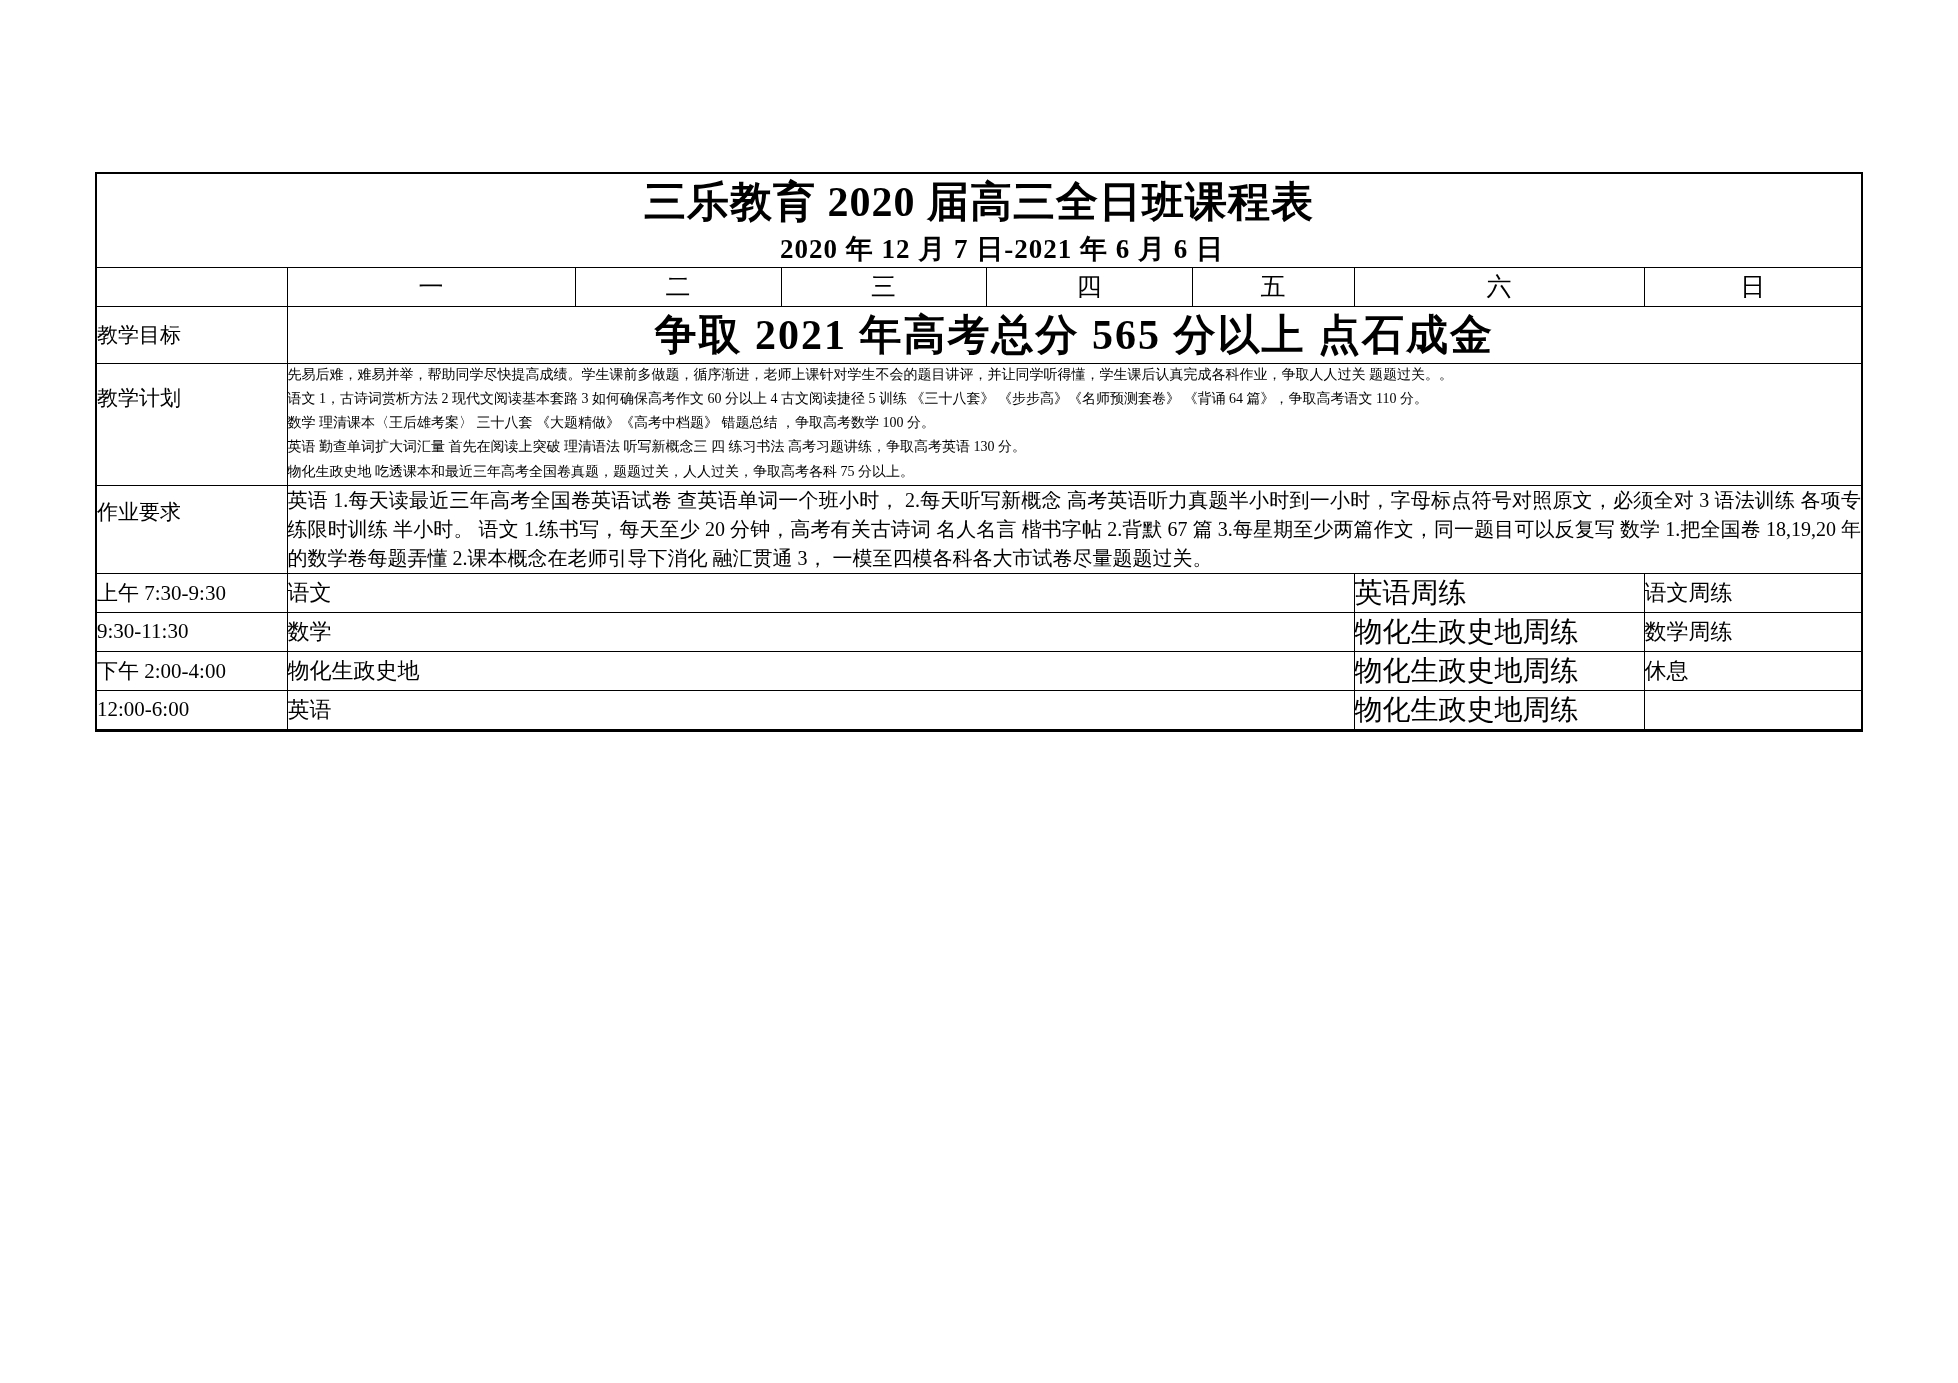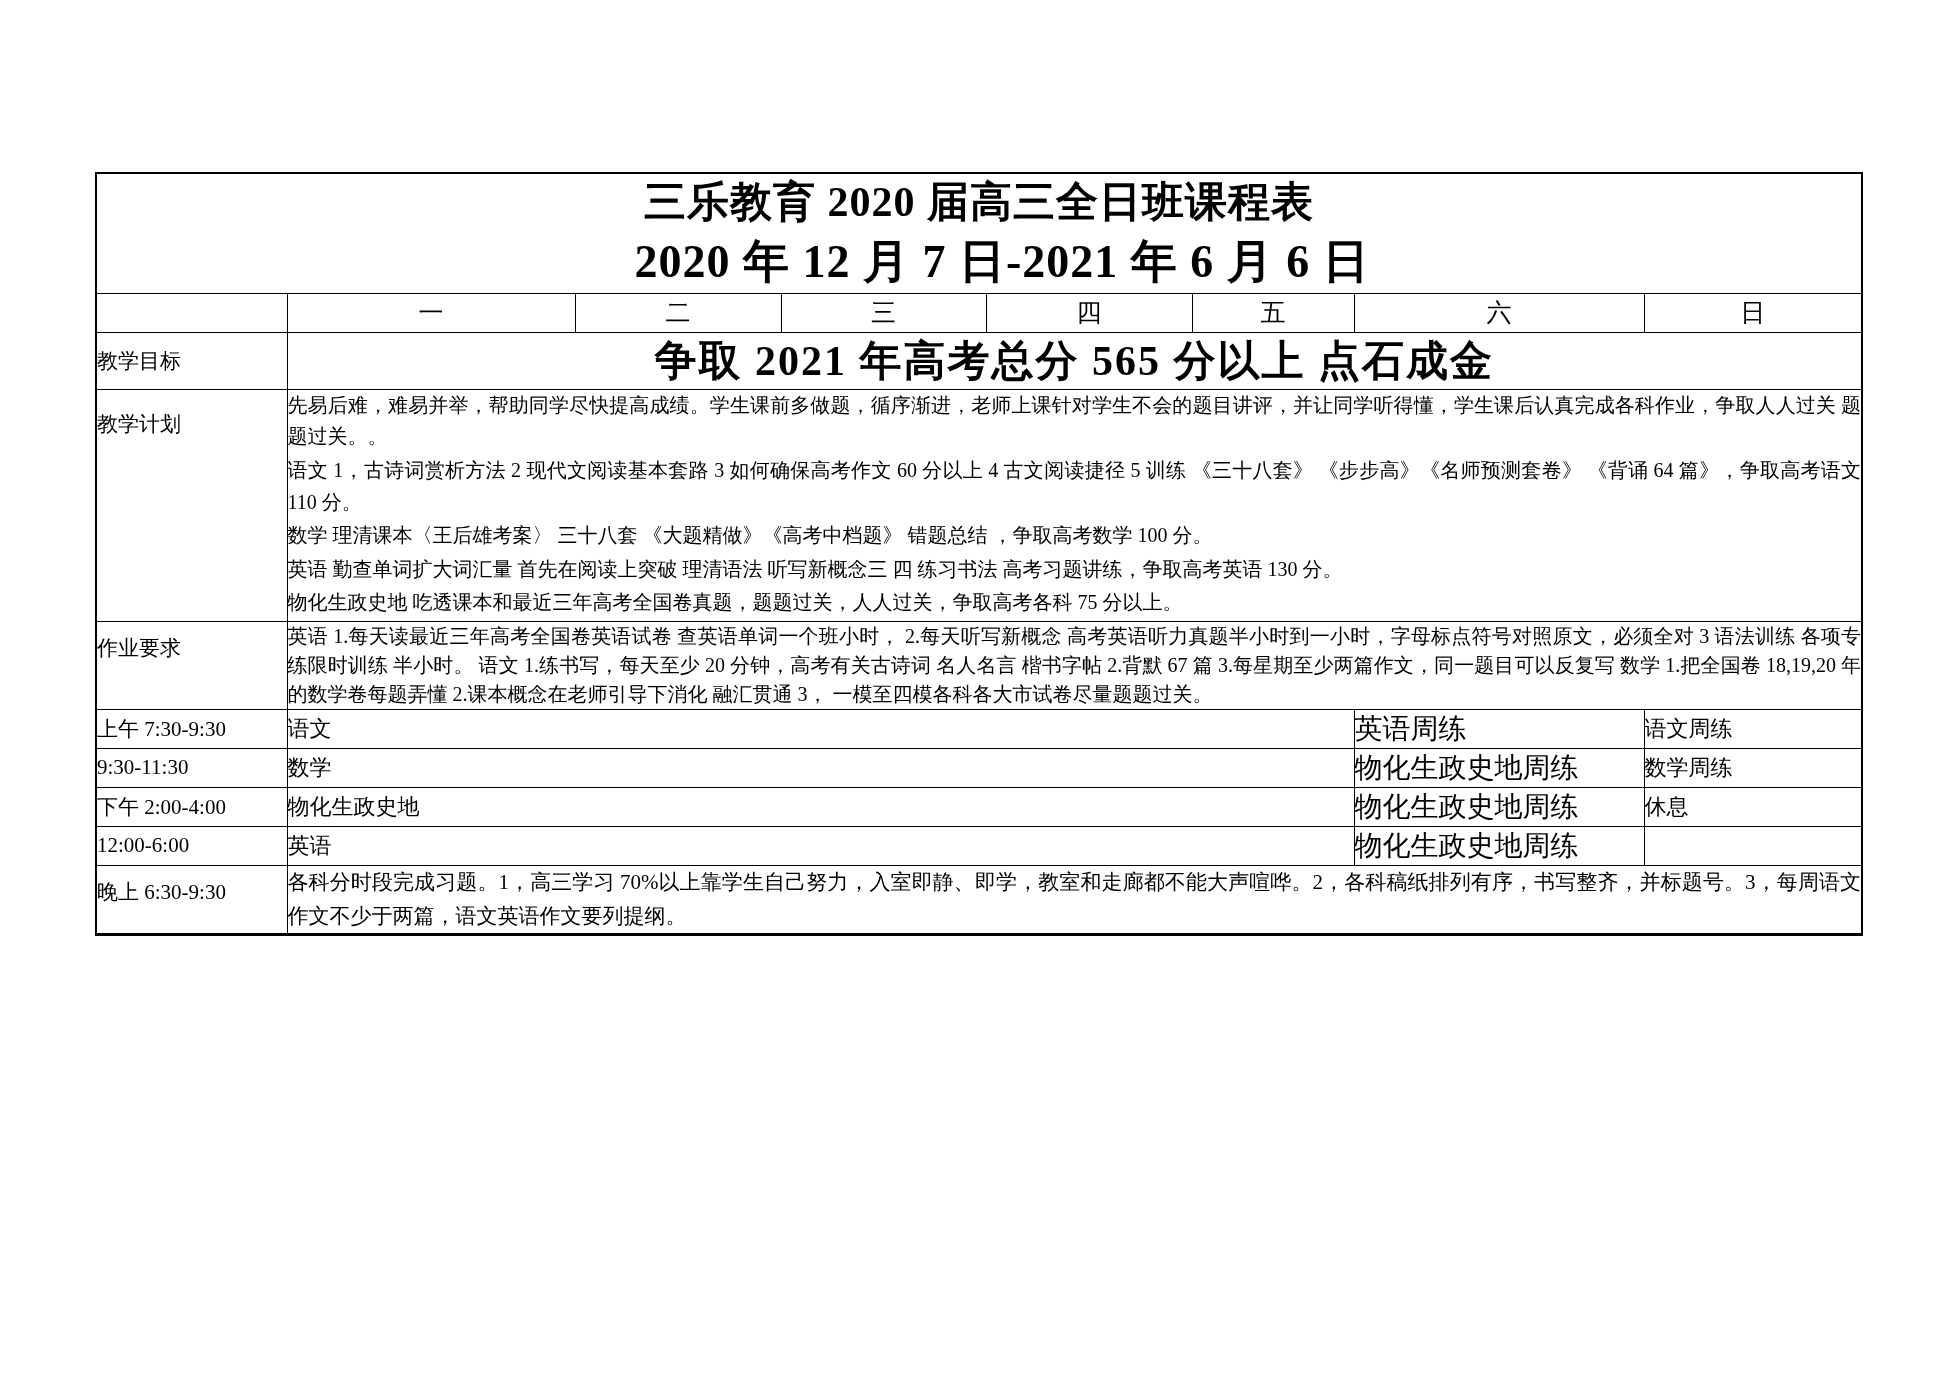--- a/index.html
+++ b/index.html
@@ -45,21 +45,21 @@
     border-right: none !important;
     border-top: none !important;
   }
   .title-line1 {
     font-size: 42px;
     font-weight: bold;
     letter-spacing: 1px;
     line-height: 1.35;
   }
   .title-line2 {
-    font-size: 46px;
+    font-size: 27px;
     font-weight: bold;
     letter-spacing: 1px;
     line-height: 1.35;
     margin-left: 46px;
   }
   
   .wd {
     text-align: center;
     font-size: 25px;
     height: 38px;
@@ -72,21 +72,21 @@
     white-space: nowrap;
   }
   .goal-cell {
     text-align: center;
     font-size: 42px;
     font-weight: bold;
     letter-spacing: 2px;
     padding: 6px 0 10px 0;
   }
   .plan-cell {
-    font-size: 20px;
+    font-size: 14px;
     line-height: 1.58;
     padding: 8px 12px 10px 14px;
     text-align: justify;
   }
   .plan-cell p {
     margin: 0 0 2px 0;
   }
   .hw-cell {
     font-size: 20px;
     line-height: 1.45;
@@ -213,23 +213,17 @@
         <td class="slot-sun" style="border-right:none;">休息</td>
       </tr>
 
       <tr>
         <td class="slot-label" style="border-left:none;">12:00-6:00</td>
         <td class="slot-main" colspan="5">英语</td>
         <td class="slot-sat">物化生政史地周练</td>
         <td class="slot-sun" style="border-right:none;"></td>
       </tr>
 
-      <tr>
-        <td class="slot-label" style="border-left:none; vertical-align:top; padding-top:12px;">晚上 6:30-9:30</td>
-        <td class="evening-cell" colspan="7" style="border-right:none;">
-          <p>各科分时段完成习题。1，高三学习 70%以上靠学生自己努力，入室即静、即学，教室和走廊都不能大声喧哗。2，各科稿纸排列有序，书写整齐，并标题号。3，每周语文作文不少于两篇，语文英语作文要列提纲。</p>
-        </td>
-      </tr>
 
     </tbody>
       </table>
   </div>
 </div>
 
 </body></html>

